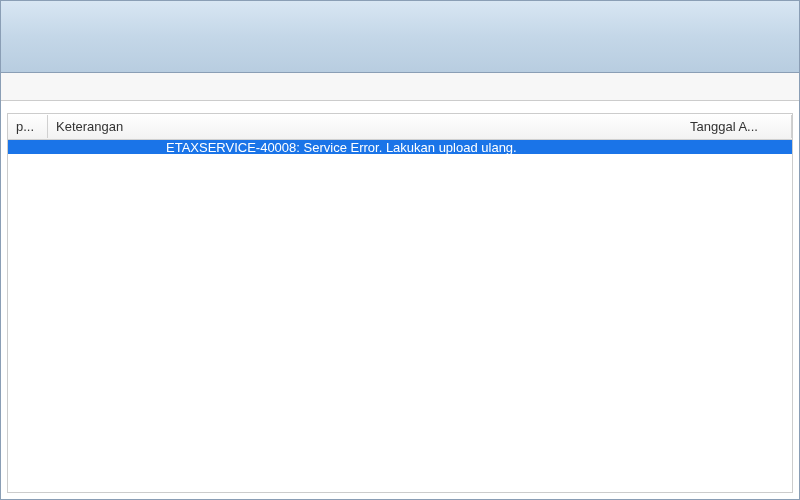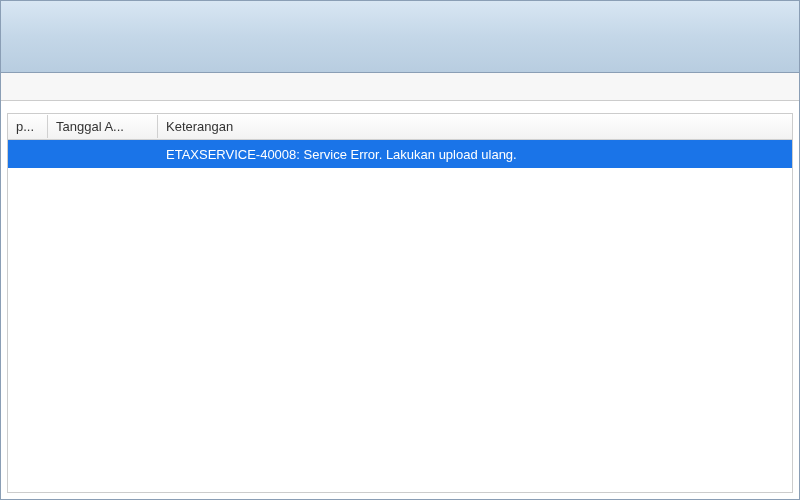--- a/index.html
+++ b/index.html
@@ -62,21 +62,21 @@
       cursor: default;
     }
     .th.col0 { width: 40px; }
     .th.col1 { width: 110px; }
     .th.col2 { flex: 1; border-right: none; }
     .table-body {
       width: 100%;
     }
     .table-row {
       display: flex;
-      height: 28px;
+      height: 14px;
       align-items: center;
     }
     .table-row.selected {
       background: #1a74e8;
       color: #ffffff;
     }
     .td {
       padding: 2px 8px;
       font-size: 13px;
       white-space: nowrap;
@@ -89,22 +89,22 @@
 </head>
 <body>
 
 <div class="window">
   <div class="titlebar-area"></div>
   <div class="toolbar-area"></div>
   <div class="content-area">
     <div class="table-container">
       <div class="table-header">
         <div class="th col0">p...</div>
+        <div class="th col2">Keterangan</div>
         <div class="th col1">Tanggal A...</div>
-        <div class="th col2">Keterangan</div>
       </div>
       <div class="table-body">
         <div class="table-row selected">
           <div class="td col0"></div>
           <div class="td col1"></div>
           <div class="td col2">ETAXSERVICE-40008: Service Error. Lakukan upload ulang.</div>
         </div>
       </div>
     </div>
   </div>

